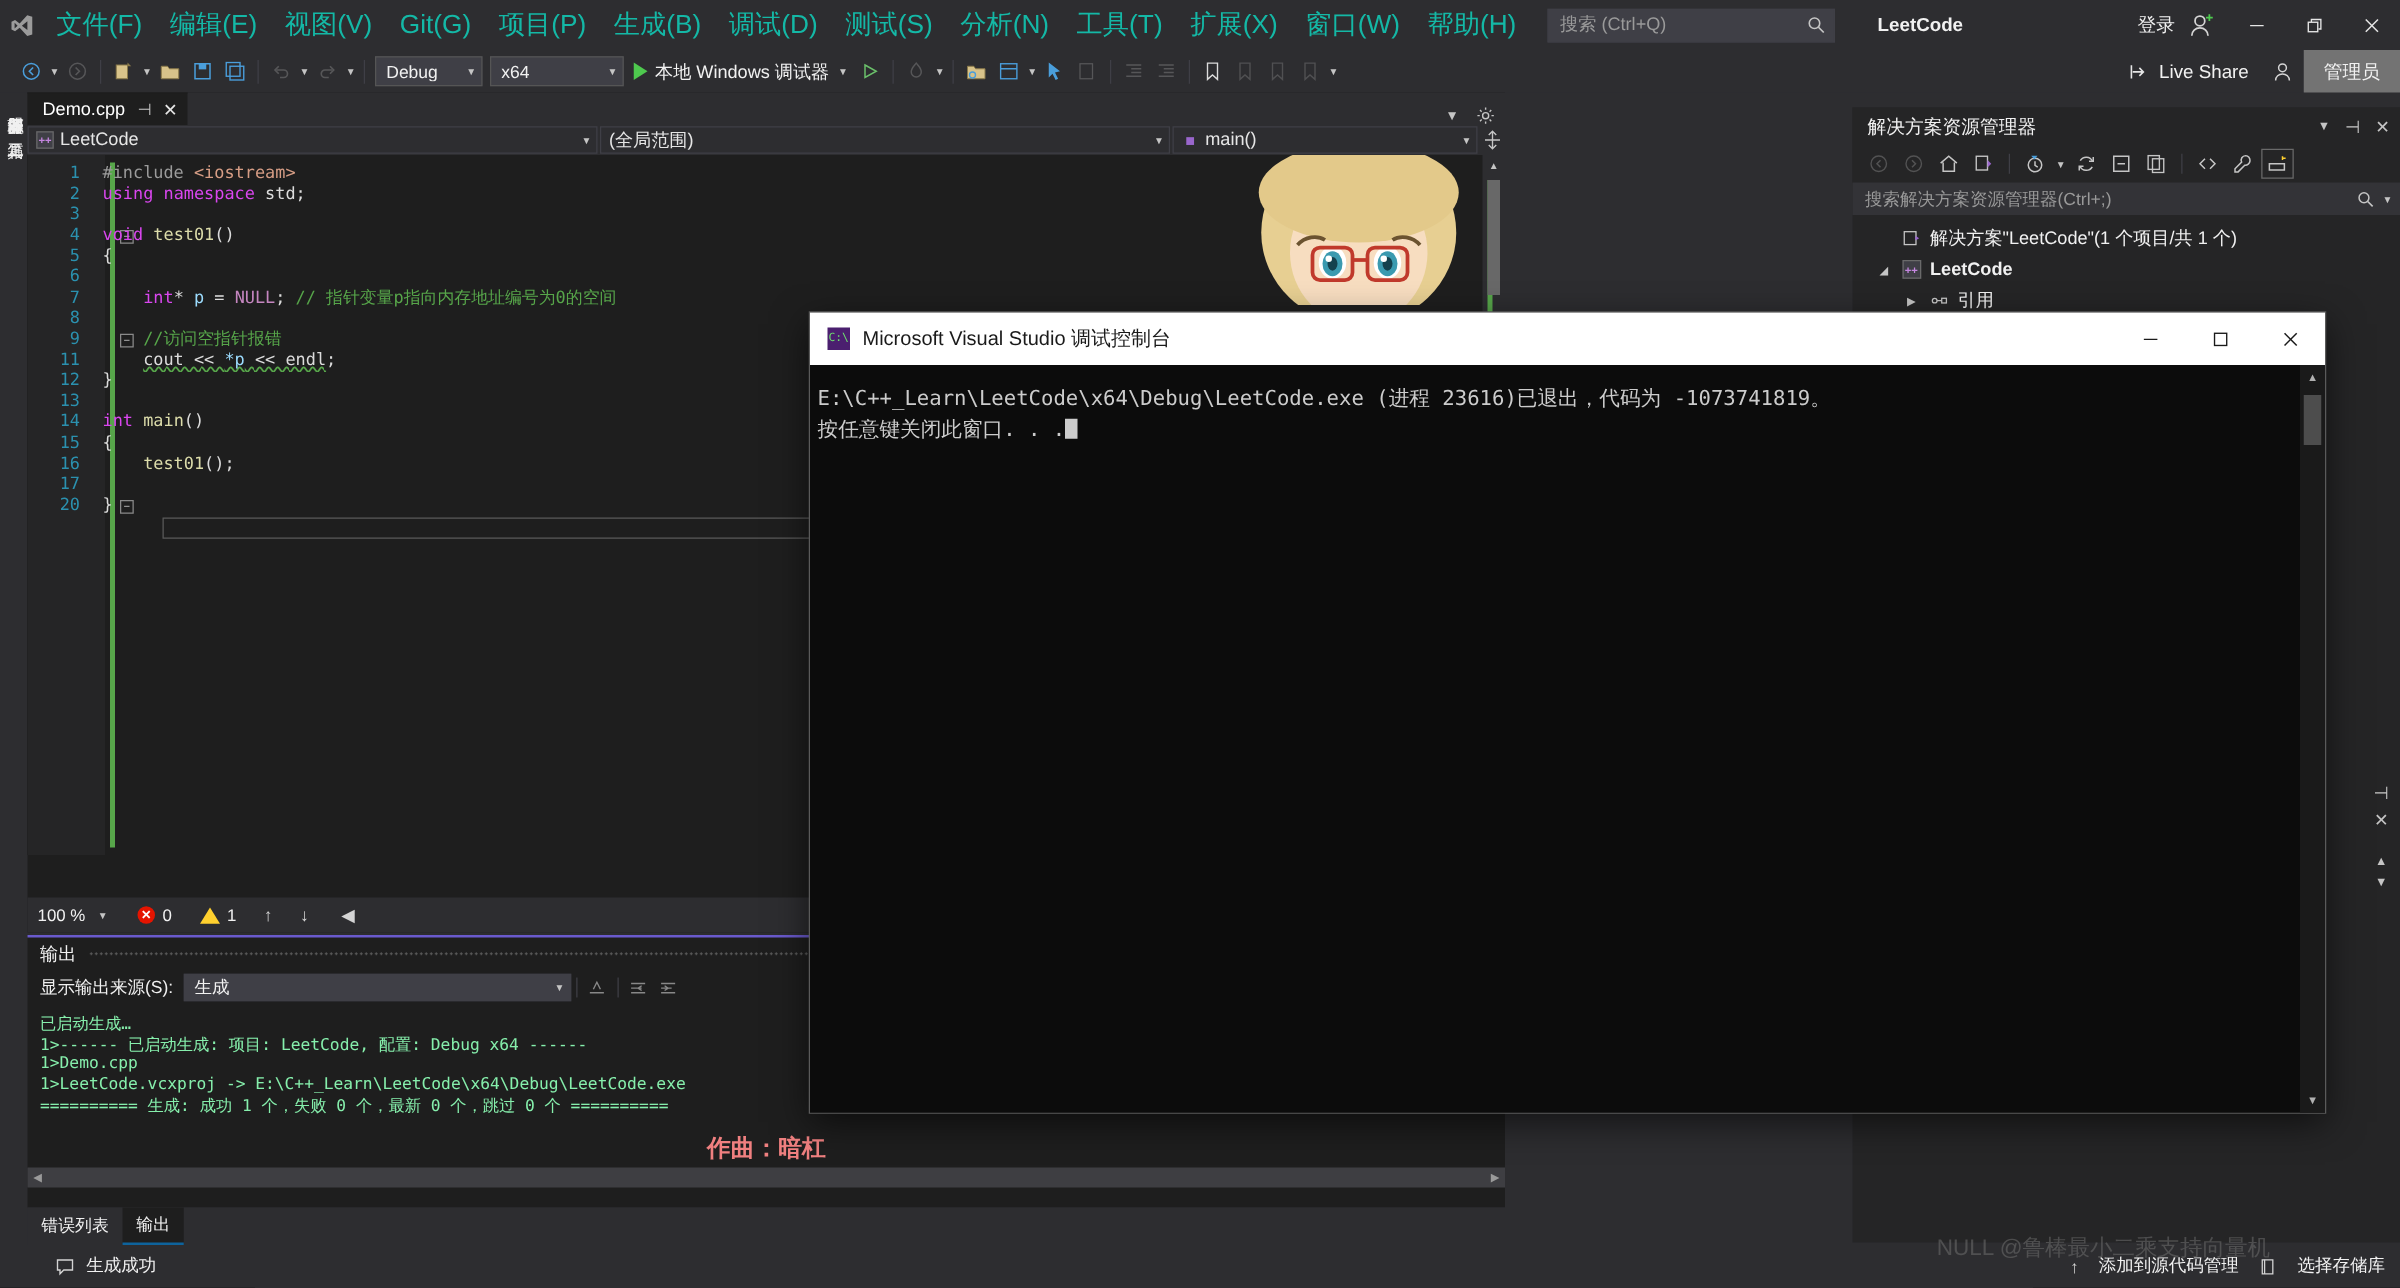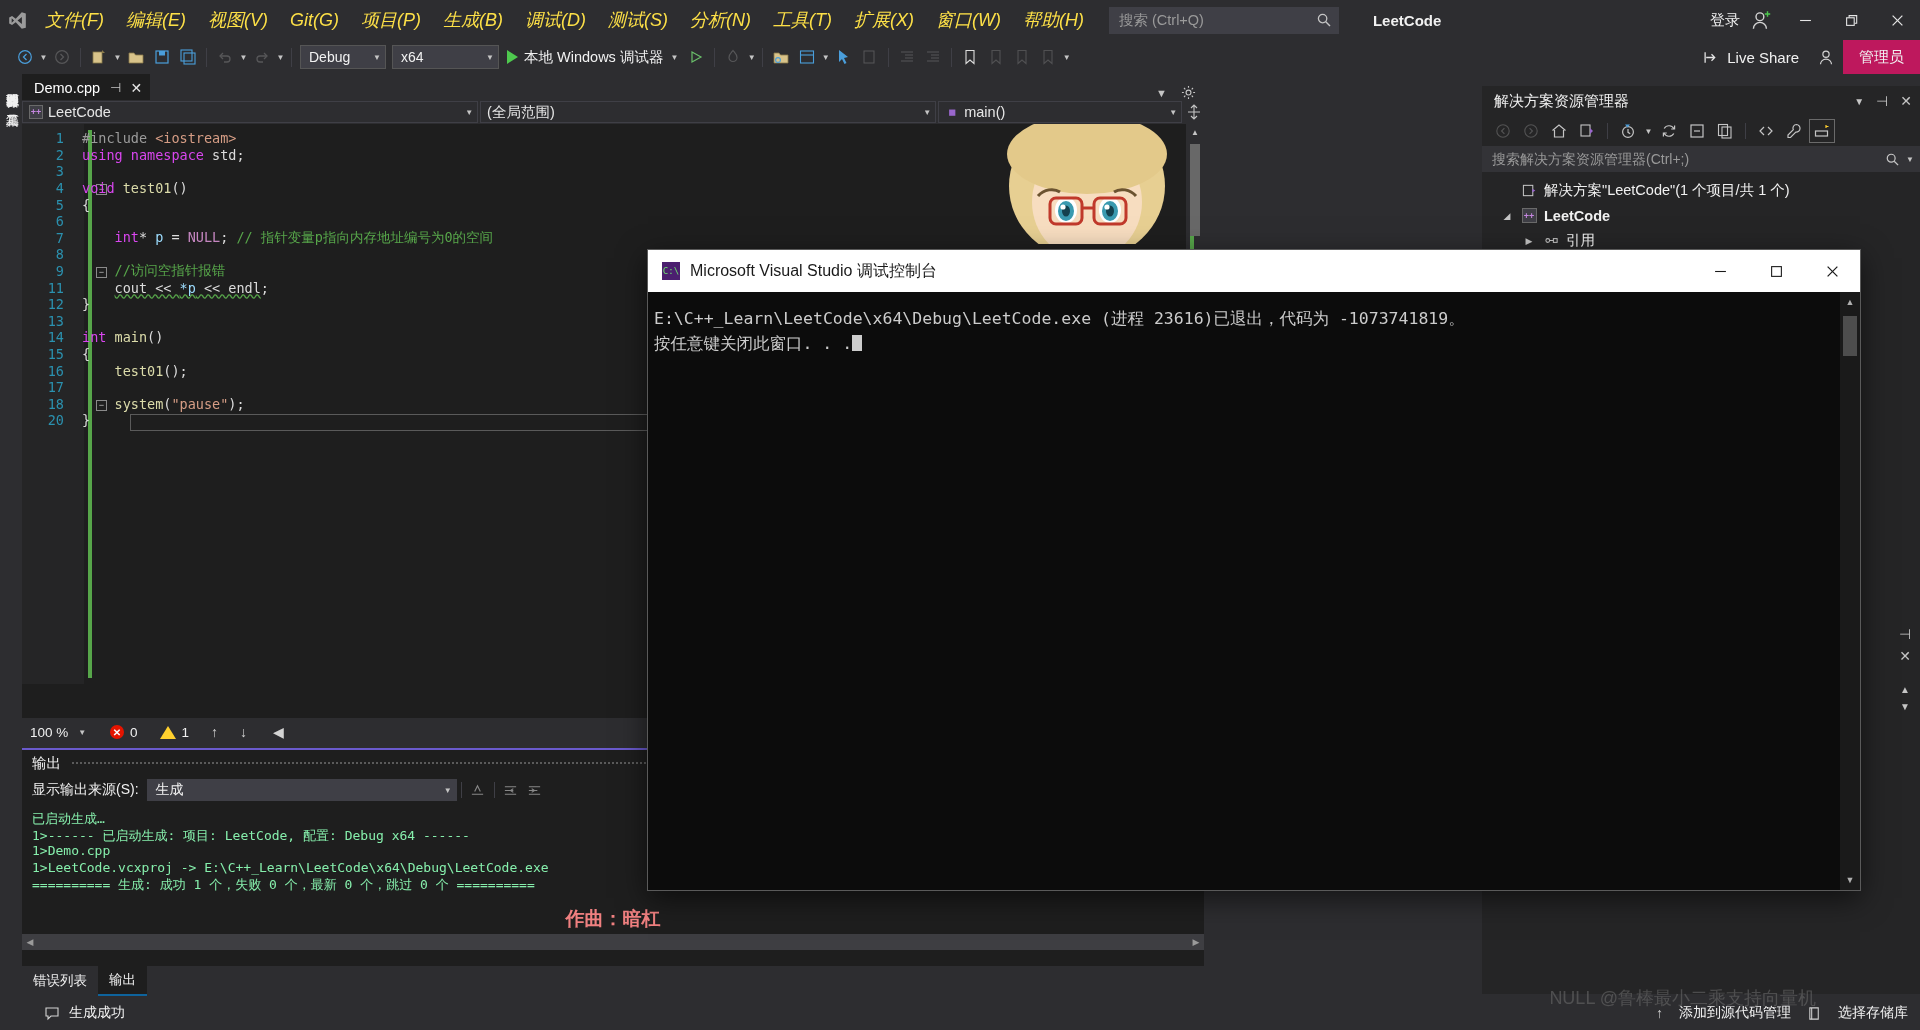--- a/index.html
+++ b/index.html
@@ -14,21 +14,21 @@
 
   
   .menubar {
     position: absolute; left:0; top:0; width:1920px; height:40px;
     background:#2d2d30; display:flex; align-items:center;
   }
   .vs-logo { width:34px; height:40px; display:flex; align-items:center; justify-content:center; }
   .vs-logo svg { width:19px; height:19px; }
   .menu-item {
     padding: 0 11px; height:40px; line-height:40px;
-    font-size:18px; color:#fde047; white-space:nowrap; cursor:default;font-style:italic;
+    font-size:21px; color:#14b8a6; white-space:nowrap; cursor:default;
   }
   .search-box {
     margin-left:14px; width:230px; height:27px; background:#3f3f46;
     border:1px solid #3f3f46; display:flex; align-items:center;
     padding:0 6px 0 9px; position:relative;
   }
   .search-box input {
     flex:1; background:transparent; border:none; outline:none;
     color:#c5c5c5; font-size:14.5px; font-family:"Liberation Sans",sans-serif;
   }
@@ -55,21 +55,21 @@
   .tb-sep { width:1px; height:19px; background:#3f3f46; margin:0 5px; }
   .combo {
     height:24px; background:#3f3f46; border:1px solid #555; color:#f1f1f1;
     font-size:14px; display:flex; align-items:center; padding:0 4px 0 8px; margin:0 3px;
   }
   .combo .cv { flex:1; white-space:nowrap; overflow:hidden; }
   .combo .cc { font-size:8px; color:#c5c5c5; padding-left:6px; }
   .runbtn { display:flex; align-items:center; height:26px; padding:0 5px; color:#f1f1f1; font-size:14.5px; white-space:nowrap; }
   .play-tri { width:0;height:0;border-left:11px solid #4ec94e;border-top:7px solid transparent;border-bottom:7px solid transparent; margin-right:6px;}
   .liveshare { margin-left:auto; display:flex; align-items:center; font-size:15px; color:#f1f1f1; padding-right:6px; }
-  .admin-btn { background:#be185d; height:34px; display:flex; align-items:center; padding:0 16px; font-size:15px; color:#f1f1f1;}
+  .admin-btn { background:#737373; height:34px; display:flex; align-items:center; padding:0 16px; font-size:15px; color:#f1f1f1;}
 
   
   .vtabs { position:absolute; left:0; top:74px; width:22px; height:890px; background:#2d2d30; }
   .vtab {
     writing-mode: vertical-rl; text-orientation: mixed;
     font-size:13px; color:#f1f1f1; padding:10px 3px; white-space:nowrap;
   }
 
   
   .editor-wrap { position:absolute; left:22px; top:74px; width:1182px; height:672px; background:#1e1e1e; }
@@ -518,21 +518,20 @@
         <div class="cline"><span class="lnum">7</span><span class="ctext">    <span class="kw">int</span>* <span class="var">p</span> = <span class="kw2">NULL</span>; <span class="cmt">// 指针变量p指向内存地址编号为0的空间</span></span></div>
         <div class="cline"><span class="lnum">8</span><span class="ctext"></span></div>
         <div class="cline"><span class="lnum">9</span><span class="ctext">    <span class="cmt">//访问空指针报错</span></span></div>
         <div class="cline"><span class="lnum">11</span><span class="ctext">    <span class="squig">cout &lt;&lt; <span class="var">*p</span> &lt;&lt; endl</span>;</span></div>
         <div class="cline"><span class="lnum">12</span><span class="ctext">}</span></div>
         <div class="cline"><span class="lnum">13</span><span class="ctext"></span></div>
         <div class="cline"><span class="lnum">14</span><span class="ctext"><span class="kw">int</span> <span class="fn">main</span>()</span></div>
         <div class="cline"><span class="lnum">15</span><span class="ctext">{</span></div>
         <div class="cline"><span class="lnum">16</span><span class="ctext">    <span class="fn">test01</span>();</span></div>
         <div class="cline"><span class="lnum">17</span><span class="ctext"></span></div>
-        <div class="cline"><span class="lnum">18</span><span class="ctext">    <span class="fn">system</span>(<span class="str">"pause"</span>);</span></div>
         <div class="cline"><span class="lnum">20</span><span class="ctext">}</span></div>
       </div>
 
       <div class="mini-scroll">
         <div class="mini-up">▲</div>
         <div class="mini-green"></div>
         <div class="mini-thumb"></div>
       </div>
     </div>
   </div>

